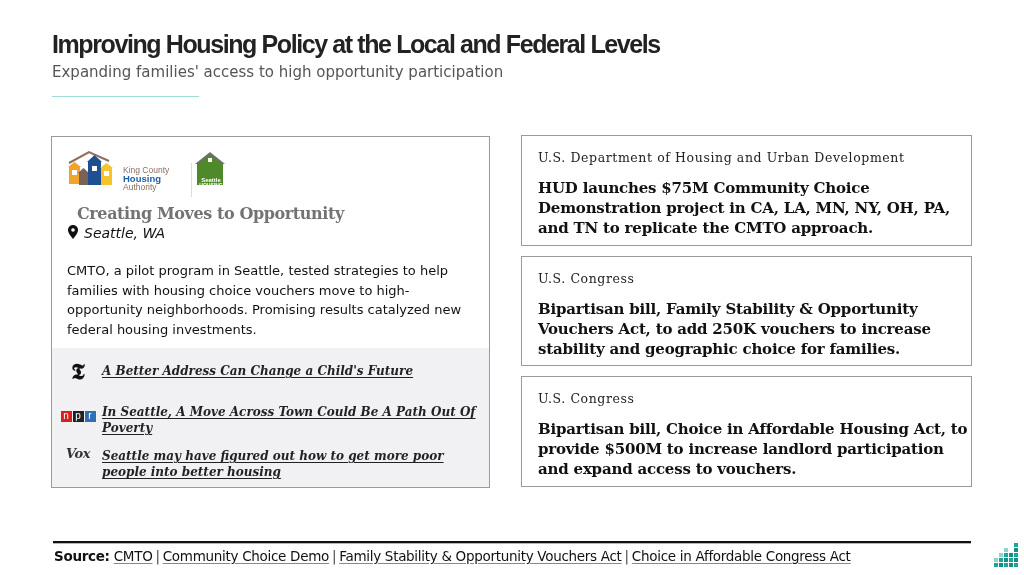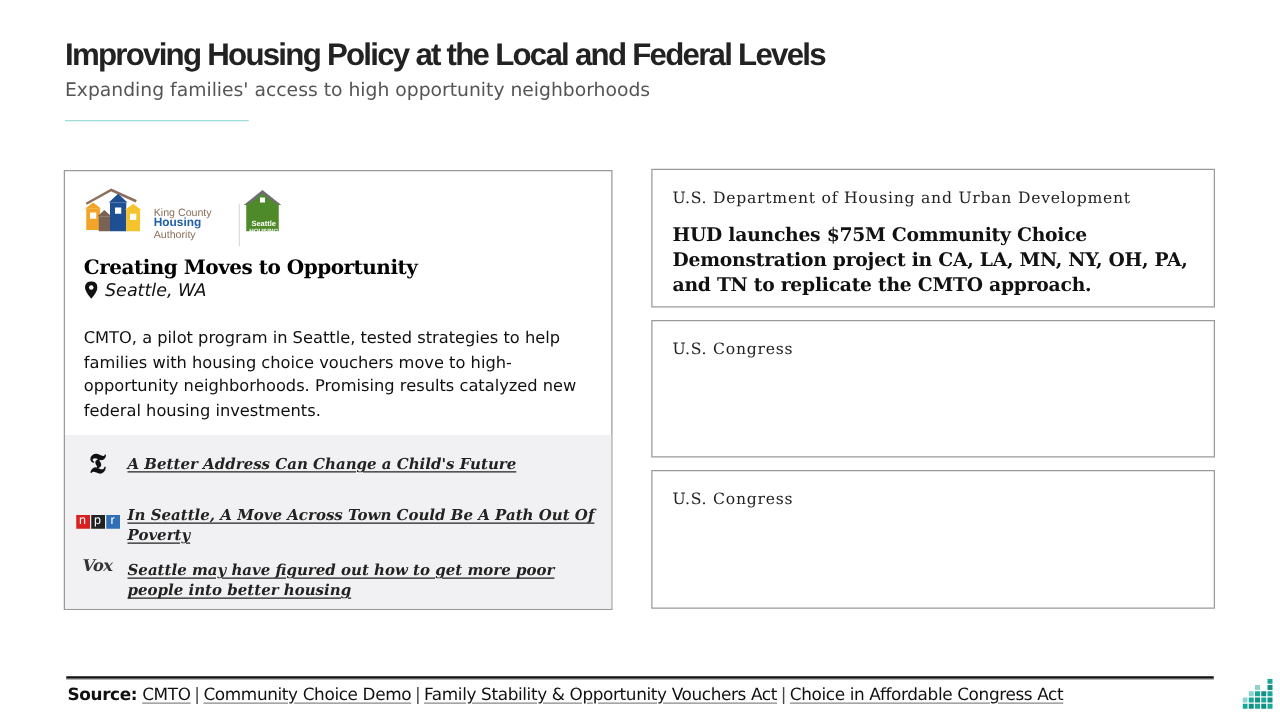--- a/index.html
+++ b/index.html
@@ -28,23 +28,23 @@
   .kcha-text {
     position: absolute; left: 56px; top: 17px; font-family: "Liberation Sans", sans-serif;
     font-size: 8.5px; line-height: 8.5px; color: #8c6f5c;
   }
   .kcha-text .b { color: #1f5fa8; font-weight: bold; font-size: 9.5px; }
   .sha-text {
     position: absolute; left: 129px; top: 28px; width: 30px; text-align: center;
     font-family: "Liberation Sans", sans-serif; font-size: 5px; line-height: 5px; color: #fff; font-weight: bold;
   }
   .program-title {
-    position: absolute; left: 15px; top: 67px;
+    position: absolute; left: 25px; top: 67px;
     font-family: "DejaVu Serif", serif; font-weight: bold; font-size: 16px;
-    letter-spacing: -0.4px; color: #000000; white-space: nowrap;
+    letter-spacing: -0.4px; color: #737373; white-space: nowrap;
   }
   .location { position: absolute; left: 16px; top: 88px; display: flex; align-items: flex-start; gap: 6px; }
   .pin-icon { width: 10px; height: 14px; display: inline-block; }
   .location-text { font-family: "DejaVu Sans", sans-serif; font-style: italic; font-size: 14px; color: #111; }
   .description {
     position: absolute; left: 15px; top: 124px; width: 410px;
     font-family: "DejaVu Sans", sans-serif; font-size: 13px; line-height: 19.5px; color: #111;
   }
   .news {
     position: absolute; left: 0; top: 211px; width: 437px; height: 139px; background: #f1f1f3;
@@ -92,21 +92,21 @@
   .footer .src { font-weight: bold; }
   .footer a { color: #111; text-decoration: underline; text-underline-offset: 2px; text-decoration-color: #888; }
   .footer .sep { color: #444; padding: 0 3px; }
   .brand-mark { position: absolute; left: 994px; top: 543px; width: 26px; height: 26px; }
 </style>
 </head>
 <body>
 
 <div class="title">Improving Housing Policy at the Local and Federal Levels</div>
 <div class="subtitle">
-  <span class="hl">Expanding families'</span><span> access to high opportunity neighborhoods</span>
+  <span class="hl">Expanding families'</span><span> access to high opportunity participation</span>
 </div>
 
 <div class="left-card">
   <div class="logos">
     <svg width="56" height="38" viewBox="0 0 56 38" style="position:absolute;left:0;top:0;">
       <polyline points="2,14 22,3 42,12" fill="none" stroke="#8c6f5c" stroke-width="2"></polyline>
       <rect x="2" y="18" width="11" height="17" fill="#f2a428"></rect>
       <polygon points="1,18 7.5,13 14,18" fill="#f2a428"></polygon>
       <rect x="12" y="24" width="9" height="12" fill="#7a6354"></rect>
       <polygon points="11,24 16.5,19 22,24" fill="#7a6354"></polygon>
@@ -168,23 +168,25 @@
     </div>
   </div>
 </div>
 
 <div class="right-card" style="top:135px;height:111px;">
   <div class="rc-label">U.S. Department of Housing and Urban Development</div>
   <div class="rc-body">HUD launches $75M Community Choice Demonstration project in CA, LA, MN, NY, OH, PA, and TN to replicate the CMTO approach.</div>
 </div>
 <div class="right-card" style="top:256px;height:110px;">
   <div class="rc-label">U.S. Congress</div>
+  <div class="rc-body">Bipartisan bill, Family Stability &amp; Opportunity Vouchers Act, to add 250K vouchers to increase stability and geographic choice for families.</div>
 </div>
 <div class="right-card" style="top:376px;height:111px;">
   <div class="rc-label">U.S. Congress</div>
+  <div class="rc-body">Bipartisan bill, Choice in Affordable Housing Act, to provide $500M to increase landlord participation and expand access to vouchers.</div>
 </div>
 
 <div class="footer-rule"></div>
 <div class="footer-rule2"></div>
 <div class="footer">
   <span class="src">Source:</span>
   <a>CMTO</a><span class="sep">|</span><a>Community Choice Demo</a><span class="sep">|</span><a>Family Stability &amp; Opportunity Vouchers Act</a><span class="sep">|</span><a>Choice in Affordable Congress Act</a>
 </div>
 
 <svg class="brand-mark" viewBox="0 0 26 26">

